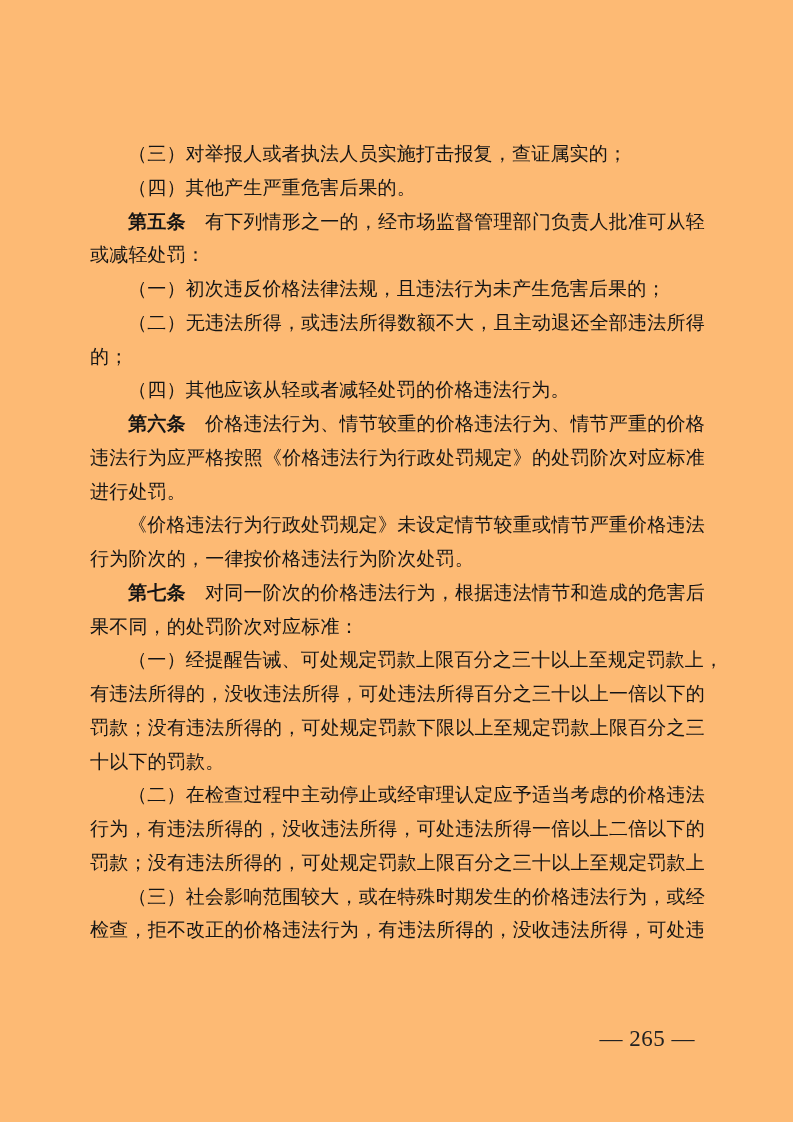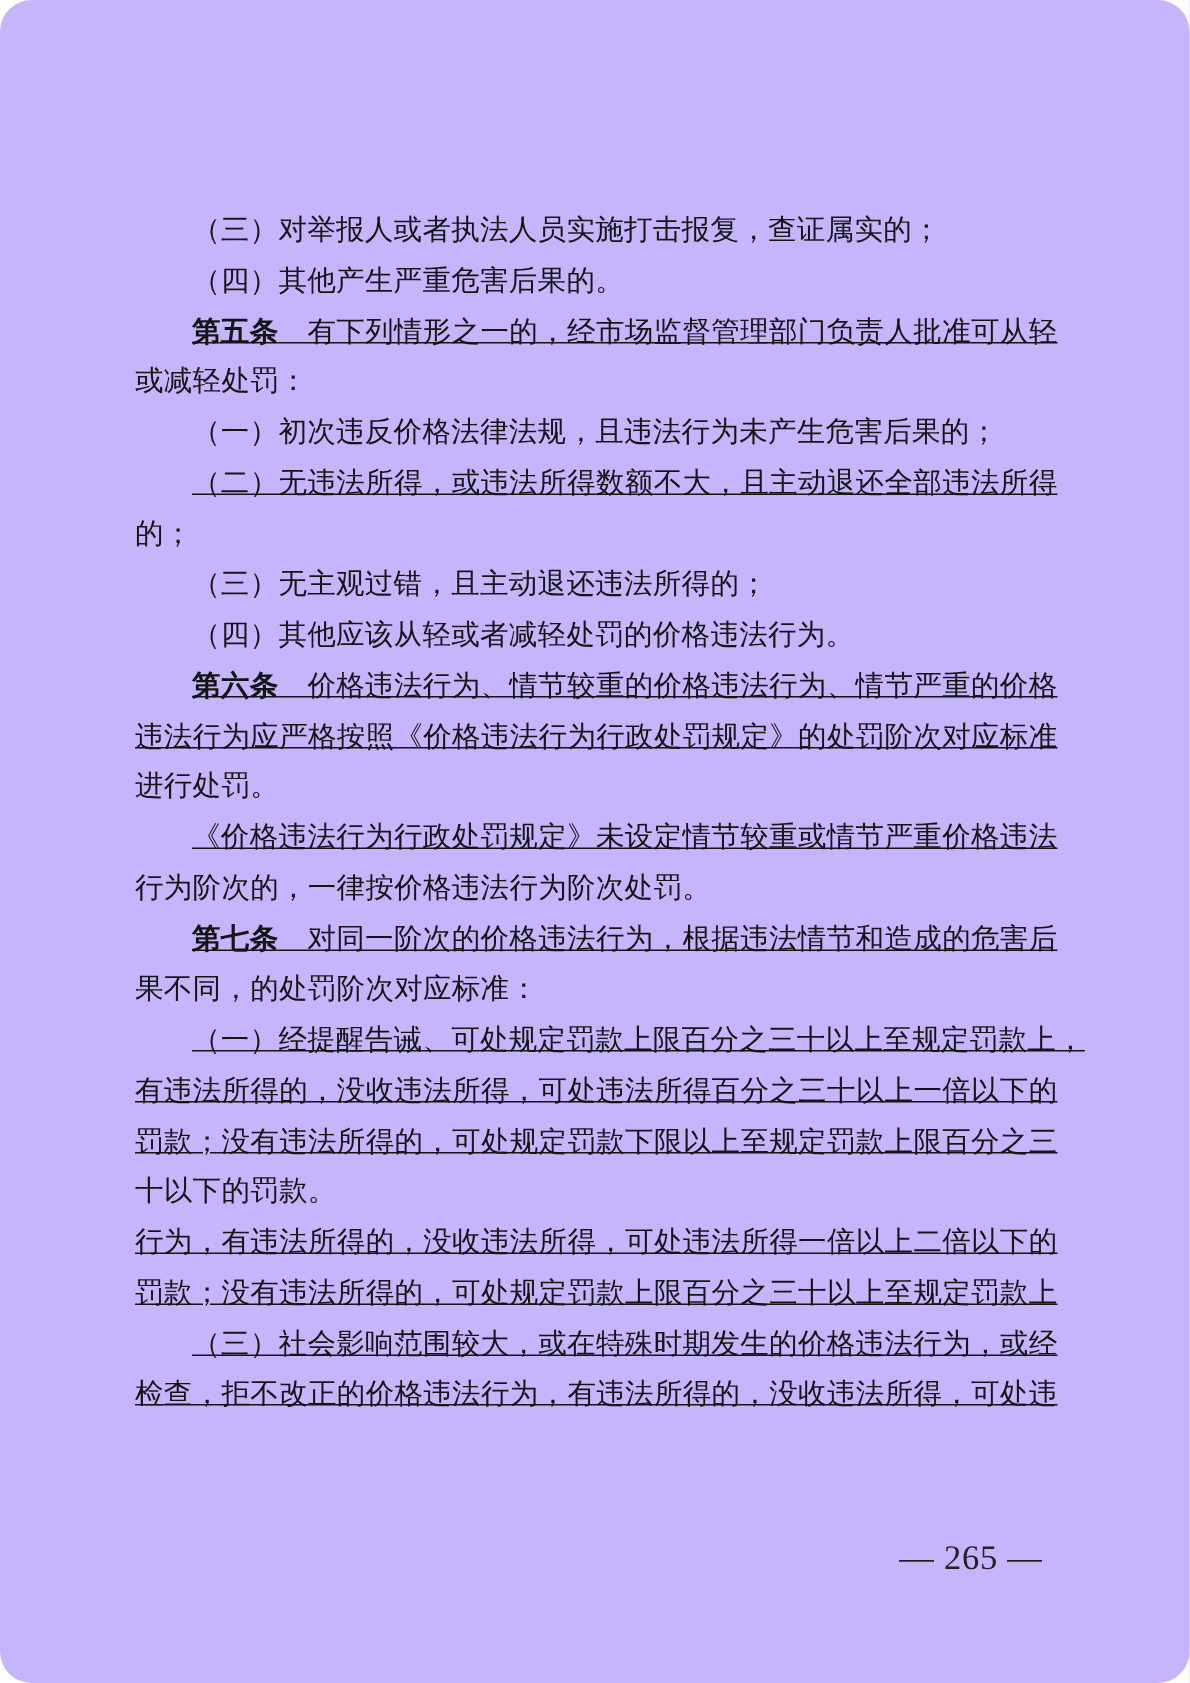--- a/index.html
+++ b/index.html
@@ -11,41 +11,39 @@
     width: 793px;
     height: 1122px;
     position: relative;
     overflow: hidden;
     font-family: "Liberation Sans", sans-serif;
     -webkit-font-smoothing: antialiased;
   }
   .page {
     position: absolute;
     inset: 0;
-    background: #c4b5fd;
-    border-radius: 21px;
+    background: #fdba74;
   }
   .doc-body {
     position: absolute;
     left: 90px;
     top: 137px;
     width: 615px;
   }
   .doc-line {
     font-size: 19px;
     line-height: 33.75px;
     color: #151515;
     letter-spacing: 0.2px;
     white-space: nowrap;
   }
   .doc-line.fill {
     text-align: justify;
     text-align-last: justify;
     text-justify: inter-character;
-    text-decoration: underline;
   }
   .doc-line.indent {
     text-indent: 38px;
   }
   .seg-bold {
     font-weight: 700;
   }
   .page-footer {
     position: absolute;
     top: 1029px;
@@ -62,32 +60,32 @@
 
 <div class="page">
   <div class="doc-body">
       <div class="doc-line indent"><span>（三）对举报人或者执法人员实施打击报复，查证属实的；</span></div>
       <div class="doc-line indent"><span>（四）其他产生严重危害后果的。</span></div>
       <div class="doc-line fill indent"><span class="seg-bold">第五条</span><span>　有下列情形之一的，经市场监督管理部门负责人批准可从轻</span></div>
       <div class="doc-line"><span>或减轻处罚：</span></div>
       <div class="doc-line indent"><span>（一）初次违反价格法律法规，且违法行为未产生危害后果的；</span></div>
       <div class="doc-line fill indent"><span>（二）无违法所得，或违法所得数额不大，且主动退还全部违法所得</span></div>
       <div class="doc-line"><span>的；</span></div>
-      <div class="doc-line indent"><span>（三）无主观过错，且主动退还违法所得的；</span></div>
       <div class="doc-line indent"><span>（四）其他应该从轻或者减轻处罚的价格违法行为。</span></div>
       <div class="doc-line fill indent"><span class="seg-bold">第六条</span><span>　价格违法行为、情节较重的价格违法行为、情节严重的价格</span></div>
       <div class="doc-line fill"><span>违法行为应严格按照《价格违法行为行政处罚规定》的处罚阶次对应标准</span></div>
       <div class="doc-line"><span>进行处罚。</span></div>
       <div class="doc-line fill indent"><span>《价格违法行为行政处罚规定》未设定情节较重或情节严重价格违法</span></div>
       <div class="doc-line"><span>行为阶次的，一律按价格违法行为阶次处罚。</span></div>
       <div class="doc-line fill indent"><span class="seg-bold">第七条</span><span>　对同一阶次的价格违法行为，根据违法情节和造成的危害后</span></div>
       <div class="doc-line"><span>果不同，的处罚阶次对应标准：</span></div>
       <div class="doc-line fill indent"><span>（一）经提醒告诫、可处规定罚款上限百分之三十以上至规定罚款上，</span></div>
       <div class="doc-line fill"><span>有违法所得的，没收违法所得，可处违法所得百分之三十以上一倍以下的</span></div>
       <div class="doc-line fill"><span>罚款；没有违法所得的，可处规定罚款下限以上至规定罚款上限百分之三</span></div>
       <div class="doc-line"><span>十以下的罚款。</span></div>
+      <div class="doc-line fill indent"><span>（二）在检查过程中主动停止或经审理认定应予适当考虑的价格违法</span></div>
       <div class="doc-line fill"><span>行为，有违法所得的，没收违法所得，可处违法所得一倍以上二倍以下的</span></div>
       <div class="doc-line fill"><span>罚款；没有违法所得的，可处规定罚款上限百分之三十以上至规定罚款上</span></div>
       <div class="doc-line fill indent"><span>（三）社会影响范围较大，或在特殊时期发生的价格违法行为，或经</span></div>
       <div class="doc-line fill"><span>检查，拒不改正的价格违法行为，有违法所得的，没收违法所得，可处违</span></div>
     </div>
   <div class="page-footer">— 265 —</div>
 </div>
 
 </body></html>

